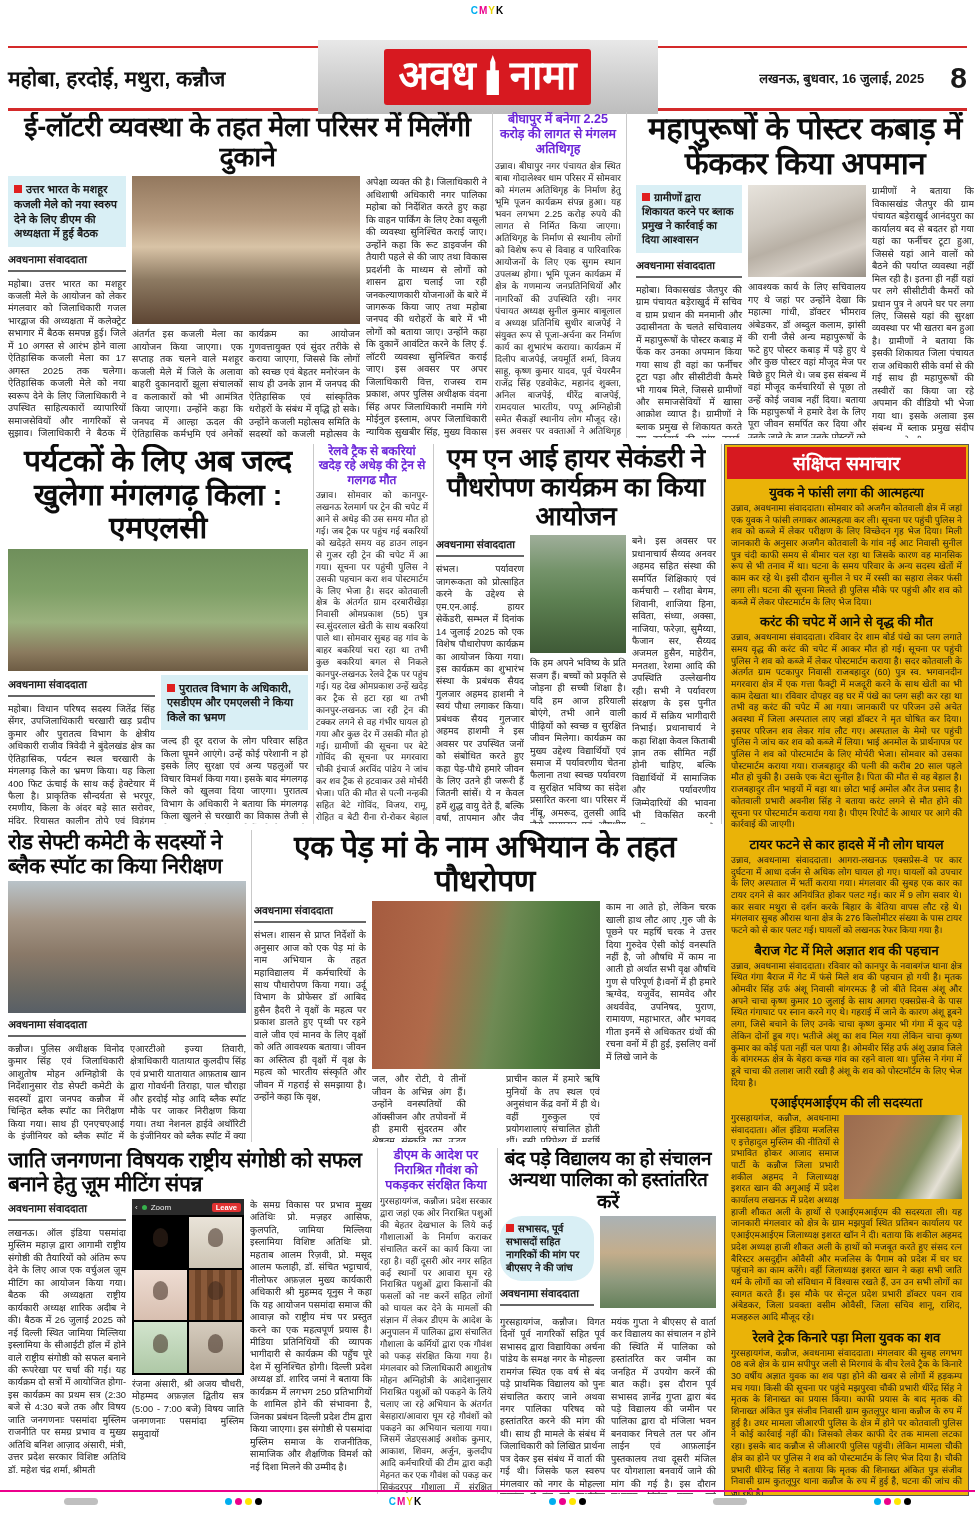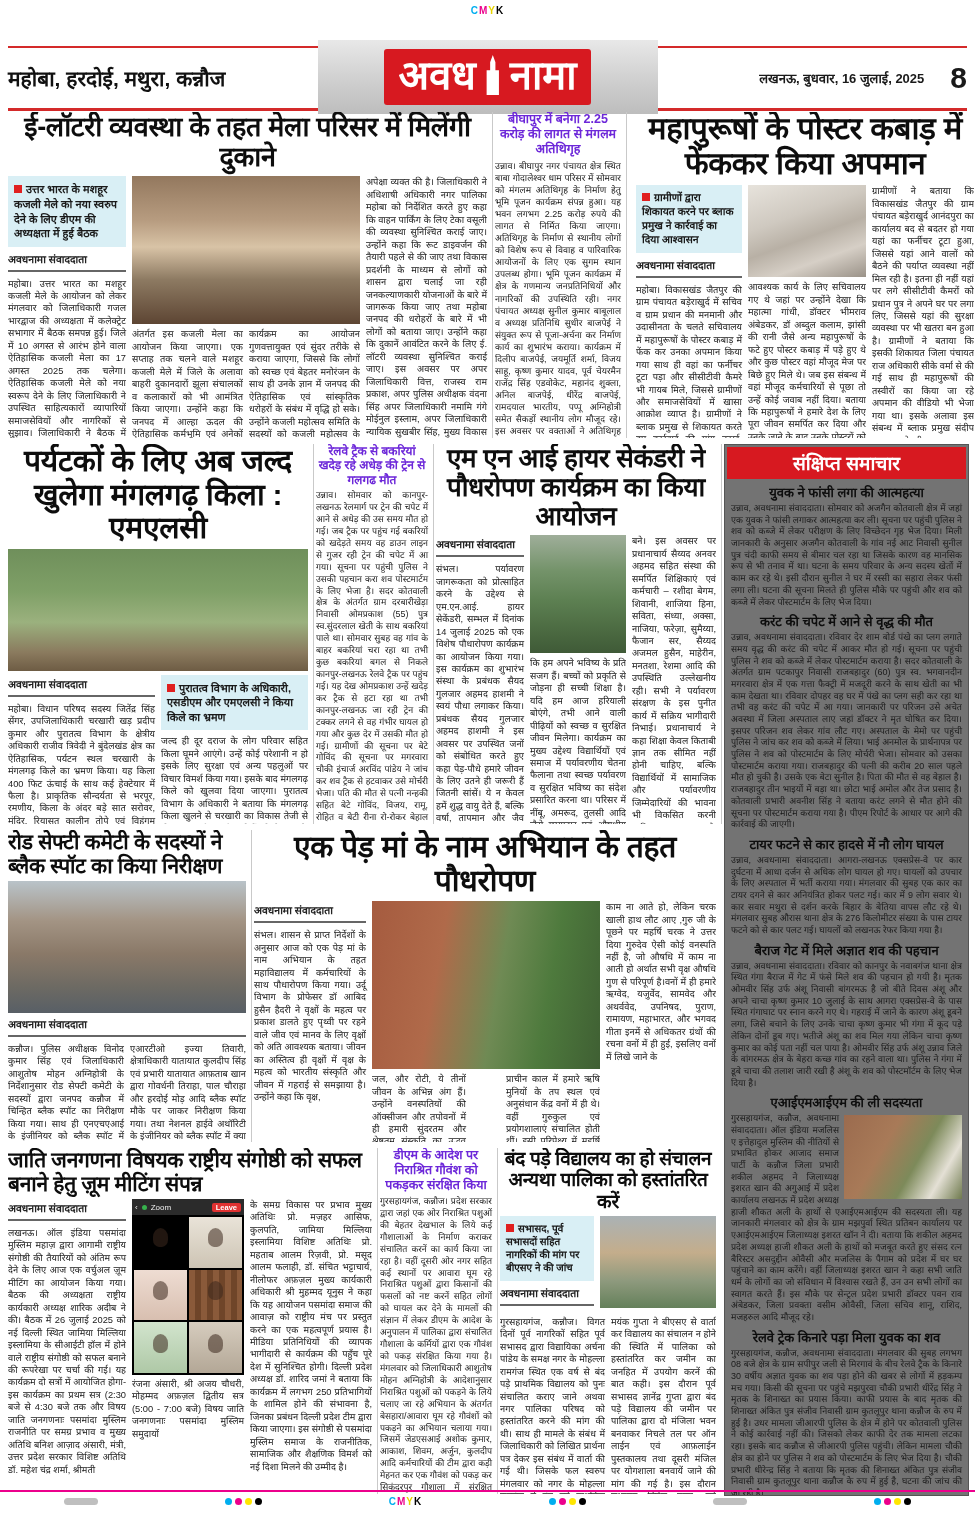--- a/index.html
+++ b/index.html
@@ -44,21 +44,21 @@
   .zoombar{height:16px;background:#2b2b2b;color:#eee;display:flex;align-items:center;gap:4px;padding:0 3px;font-size:8px;}
   .zoombar .gdot{width:5px;height:5px;border-radius:50%;background:#37b24d;}
   .zoombar .leave{margin-left:auto;background:#e03131;color:#fff;border-radius:2px;padding:0 4px;font-size:7.5px;font-weight:bold;}
   .ztiles{flex:1;display:grid;grid-template-columns:1fr 1fr;grid-template-rows:1fr 1fr 1fr;gap:2px;background:#000;padding:2px;}
   .zt{position:relative;}
   .zt::after{content:"";position:absolute;left:35%;top:22%;width:30%;height:38%;border-radius:50% 50% 40% 40%;background:rgba(60,40,30,.55);}
   .zt1{background:linear-gradient(180deg,#d9cbb4,#bda械68e);} .zt2{background:linear-gradient(180deg,#e9e3d8,#cdc4b4);}
   .zt3{background:linear-gradient(180deg,#eedcd2,#d8bfb0);} .zt4{background:linear-gradient(180deg,#d6ccbe,#b3a796);}
   .zt5{background:linear-gradient(180deg,#d2e4cd,#aec8a6);} .zt6{background:repeating-linear-gradient(90deg,#8a5a3a 0 6px,#6f4529 6px 12px);}
   
-  #briefs{border:1px solid #555;background:#737373;}
+  #briefs{border:1px solid #555;background:#eab308;}
   .briefs-banner{background:#d71920;color:#fff;font-size:19px;font-weight:800;text-align:center;padding:3px 0;margin:2px;}
   .brief h3{margin:4px 0 2px;font-size:13px;text-align:center;color:#0d0d0d;}
   .brief p{margin:0 6px 4px;font-size:9px;line-height:1.3;text-align:justify;}
   .brief .bphoto{float:right;width:118px;height:84px;margin:2px 0 2px 5px;}
   
   .footline{position:absolute;left:0;right:0;top:1490px;height:2px;background:#ec008c;}
   .marks{position:absolute;left:0;right:0;top:1496px;display:flex;justify-content:space-around;align-items:center;}
   .dotgrp{display:flex;gap:3px;}
   .dot{width:7px;height:7px;border-radius:50%;}
   .c{background:#00aeef}.m{background:#ec008c}.y{background:#ffe600}.k{background:#000}
@@ -249,21 +249,21 @@
 
   <div class="art vr" style="top:1148px;left:380px;width:112px;height:346px;">
     <h2 class="subhead-sm" style="font-size:12.5px;">डीएम के आदेश पर निराश्रित गौवंश को पकड़कर संरक्षित किया</h2>
     <div class="body" style="font-size:8.9px;">गुरसहायगंज, कन्नौज। प्रदेश सरकार द्वारा जहां एक ओर निराश्रित पशुओं की बेहतर देखभाल के लिये कई गौशालाओं के निर्माण कराकर संचालित करनें का कार्य किया जा रहा है। वहीं दूसरी ओर नगर सहित कई स्थानों पर आवारा घूम रहे निराश्रित पशुओं द्वारा किसानों की फसलों को नष्ट करनें सहित लोगों को घायल कर देने के मामलों की संज्ञान में लेकर डीएम के आदेश के अनुपालन में पालिका द्वारा संचालित गौशाला के कर्मियों द्वारा एक गौवंश को पकड़ संरक्षित किया गया है। मंगलवार को जिलाधिकारी आशुतोष मोहन अग्निहोत्री के आदेशानुसार निराश्रित पशुओं को पकड़ने के लिये चलाए जा रहे अभियान के अंतर्गत बेसहारा/आवारा घूम रहे गौवंशों को पकड़ने का अभियान चलाया गया। जिसमें जेडएसआई अशोक कुमार, आकाश, शिवम, अर्जुन, कुलदीप आदि कर्मचारियों की टीम द्वारा कड़ी मेहनत कर एक गौवंश को पकड़ कर सिकंदरपुर गौशाला में संरक्षित कराया गया।</div>
   </div>
 
   <div class="art" style="top:1148px;left:500px;width:216px;height:346px;">
     <h1 class="head" style="font-size:19px;">बंद पड़े विद्यालय का हो संचालन अन्यथा पालिका को हस्तांतरित करें</h1>
     <div class="row" style="margin-bottom:4px;">
       <div style="width:94px;flex:none;">
-        <div class="subbox" style="font-size:10px;"><span class="sq"></span><span>सभासद, पूर्व सभासदों सहित नागरिकों की मांग पर बीएसए ने की जांच</span></div>
+        <div class="subbox" style="font-size:10px;border-radius:22px;"><span class="sq"></span><span>सभासद, पूर्व सभासदों सहित नागरिकों की मांग पर बीएसए ने की जांच</span></div>
         <div class="byline">अवधनामा संवाददाता</div>
       </div>
       <div class="photo ph-school" style="flex:1;height:92px;"></div>
     </div>
     <div class="row" style="height:186px;overflow:hidden;">
       <div class="body" style="flex:1;">गुरसहायगंज, कन्नौज। विगत दिनों पूर्व नागरिकों सहित पूर्व सभासद द्वारा विद्यायिका अर्चना पांडेय के समक्ष नगर के मोहल्ला रामगंज स्थित एक वर्ष से बंद पड़े प्राथमिक विद्यालय को पुनः संचालित कराए जाने अथवा नगर पालिका परिषद को हस्तांतरित करने की मांग की थी। साथ ही मामले के संबंध में जिलाधिकारी को लिखित प्रार्थना पत्र देकर इस संबंध में वार्ता की गई थी। जिसके फल स्वरुप मंगलवार को नगर के मोहल्ला रामगंज में बंद पड़े प्राथमिक विद्यालय के निरीक्षण को पहुंचे बेसिक शिक्षा अधिकारी एवं अन्य अधीनस्थ कर्मियों ने स्थलीय जांच की। तथा मौके पर मौजूद पालिकाध्यक्ष प्रतिनिधि</div>
       <div class="body" style="flex:1;">मयंक गुप्ता ने बीएसए से वार्ता कर विद्यालय का संचालन न होने की स्थिति में पालिका को हस्तांतरित कर जमीन का जनहित में उपयोग करनें की बात कही। इस दौरान पूर्व सभासद ज्ञानेंद्र गुप्ता द्वारा बंद पड़े विद्यालय की जमीन पर पालिका द्वारा दो मंजिला भवन बनवाकर निचले तल पर ऑन लाईन एवं आफ़लाईन पुस्तकालय तथा दूसरी मंजिल पर योगशाला बनवायें जाने की मांग की गई है। इस दौरान सभासद निर्मल गुप्ता, पूर्व सभासद डॉक्टर रमेश बाथम, मनोज गुप्ता, राजू वर्मा, शिवम गुप्ता एडवोकेट, डॉक्टर बंगाली, दिनेश सविता, मनोज वर्मा, अरविंद गुप्ता, मनोज सक्सेना आदि मौजूद रहे।</div>
     </div>
   </div>
 

